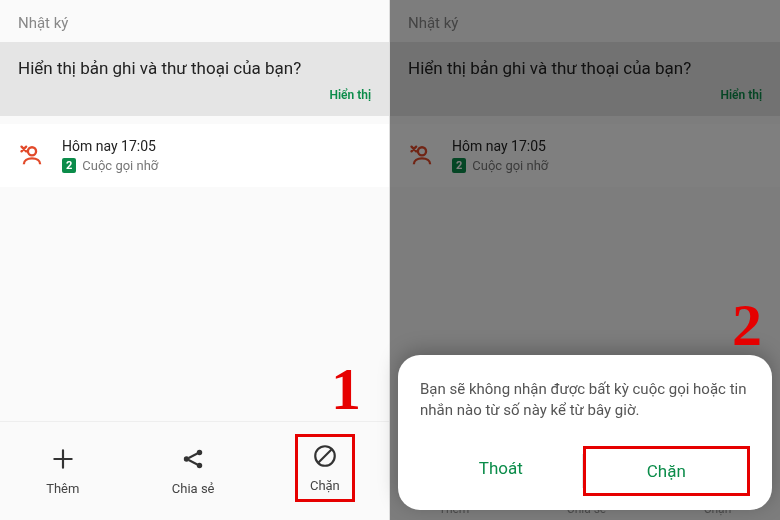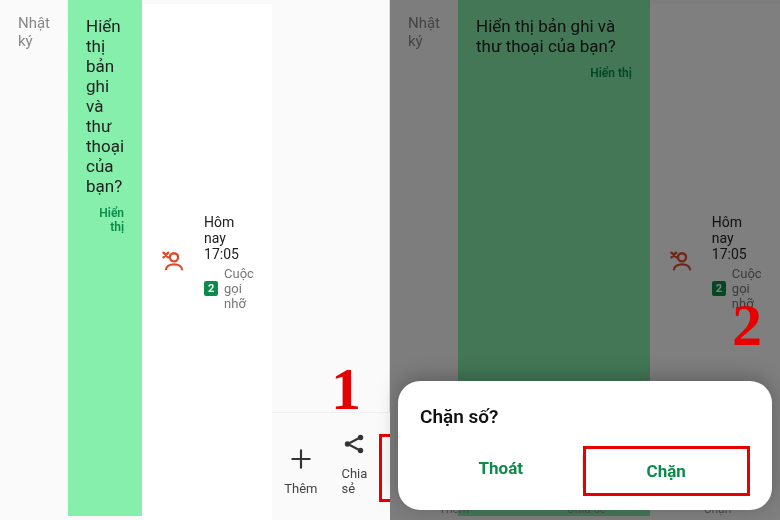--- a/index.html
+++ b/index.html
@@ -21,29 +21,29 @@
     .panel-right { border-right: none; }
     .dimmed-bg {
       position: absolute;
       inset: 0;
       background: rgba(0,0,0,0.5);
     }
     .panel-content {
       padding: 0;
       height: 100%;
       display: flex;
-      flex-direction: row;
+      flex-direction: column;
     }
     .section-title {
       padding: 14px 18px 10px;
       font-size: 15px;
       color: #888;
     }
     .prompt-card {
-      background: #86efac;
+      background: #e5e5e5;
       padding: 16px 18px 14px;
       margin-bottom: 4px;
     }
     .prompt-text {
       font-size: 17px;
       color: #222;
       margin-bottom: 10px;
     }
     .show-link {
       text-align: right;
@@ -134,21 +134,21 @@
       line-height: 1.45;
       margin-bottom: 24px;
     }
     .dialog-actions {
       display: flex;
     }
     .dialog-btn {
       flex: 1;
       text-align: center;
       font-size: 17px;
-      font-weight: 700;
+      font-weight: 400;
       color: #0b8c4a;
       padding: 12px 0;
       cursor: pointer;
     }
     .dialog-sep {
       width: 1px;
       background: #e6e6e6;
       margin: 8px 0;
     }
     .dim-toolbar {
@@ -253,21 +253,21 @@
 
   <div class="dim-toolbar">
     <span>Thêm</span>
     <span>Chia sẻ</span>
     <span>Chặn</span>
   </div>
 
   <div class="dimmed-bg"></div>
 
   <div class="dialog">
-    <div class="dialog-title">Chặn số?</div>
+    <div class="dialog-body">Bạn sẽ không nhận được bất kỳ cuộc gọi hoặc tin nhắn nào từ số này kể từ bây giờ.</div>
     <div class="dialog-actions">
       <div class="dialog-btn">Thoát</div>
       <div class="dialog-sep"></div>
       <div class="dialog-btn highlight-box">Chặn</div>
     </div>
   </div>
 
   <div class="annotation-number" style="right:18px; bottom:160px;">2</div>
 </div>
 

